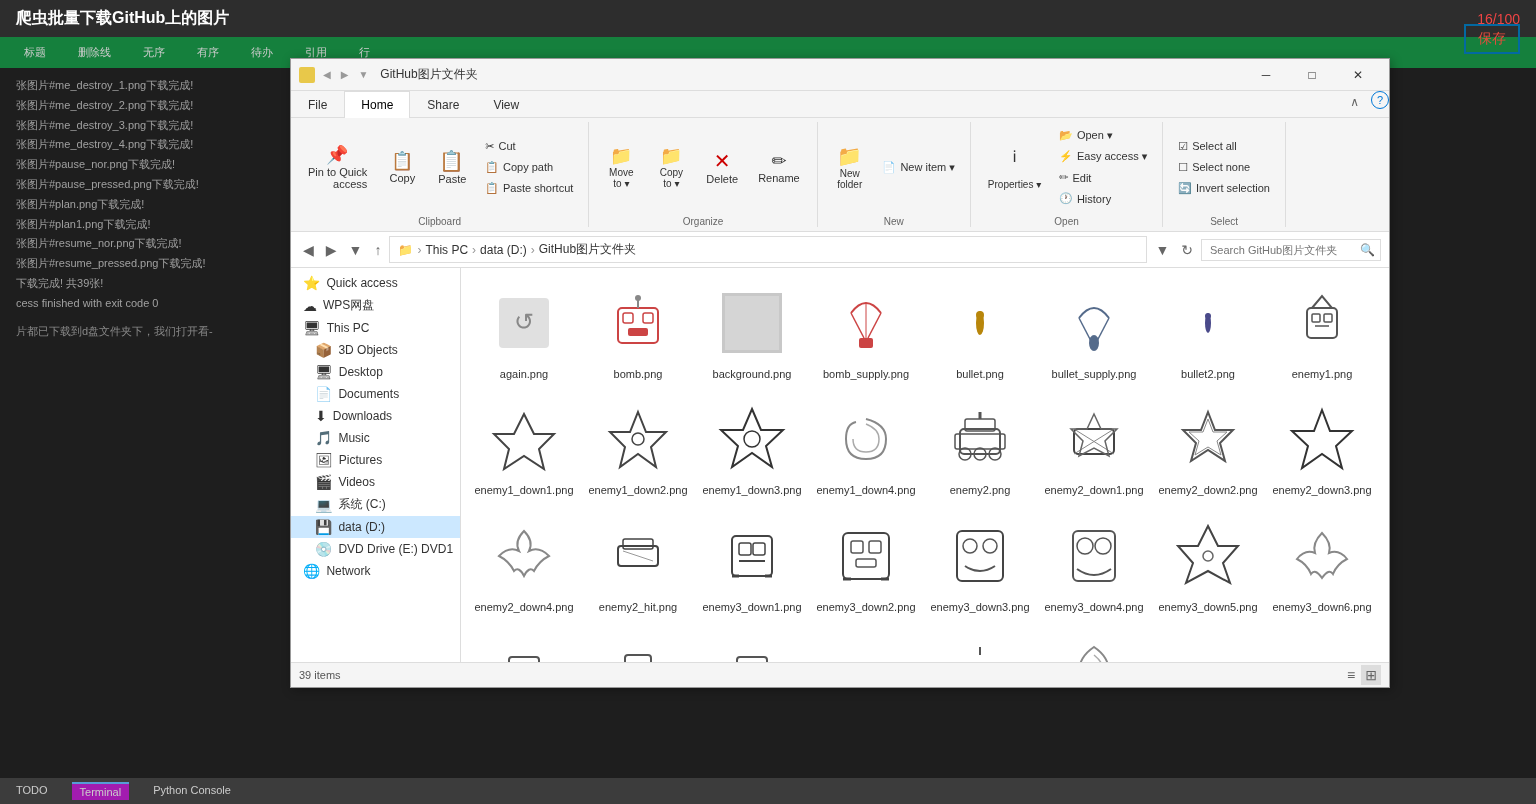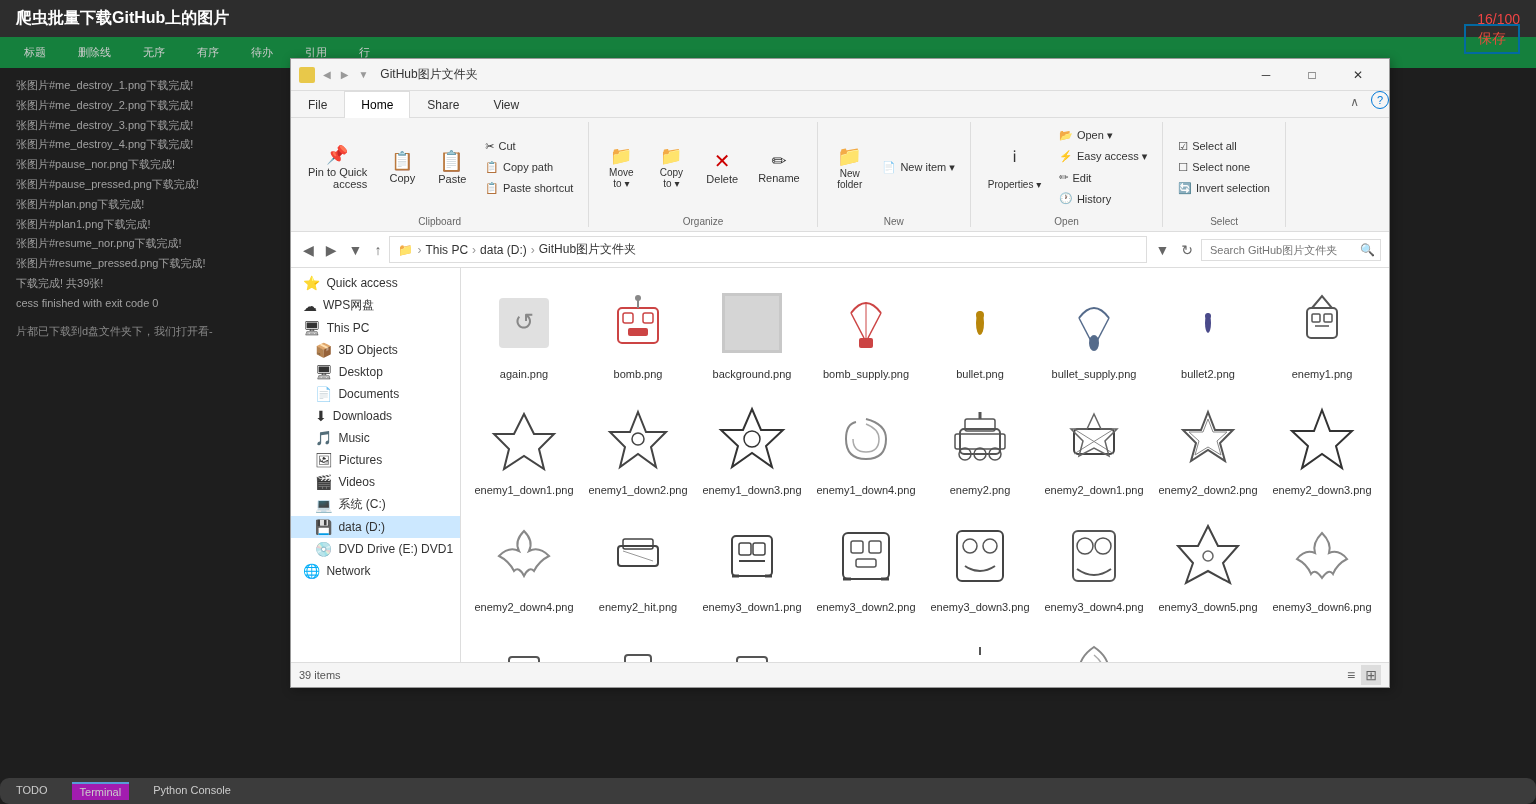--- a/index.html
+++ b/index.html
@@ -20,21 +20,21 @@
       border: 2px solid #0369a1; color: #e74c3c; background: transparent;
       padding: 4px 12px; font-size: 14px; cursor: pointer;
     }
     .bg-toolbar {
       background: #15803d; padding: 4px 16px; display: flex; gap: 16px; align-items: center;
     }
     .bg-tool-btn { color: #ccc; font-size: 11px; text-align: center; cursor: pointer; padding: 4px 8px; }
     .bg-content { padding: 8px 16px; color: #a0a0a0; font-size: 11px; line-height: 1.8; }
     .bg-todo-bar {
       position: absolute; bottom: 0; left: 0; right: 0; background: #3c3c3c;
-      padding: 4px 8px; display: flex; gap: 16px; color: #ccc; font-size: 11px; border-radius: 9px;
+      padding: 4px 8px; display: flex; gap: 16px; color: #ccc; font-size: 11px;
     }
     .bg-todo-item { cursor: pointer; padding: 2px 8px; }
     .bg-todo-item.active { background: #a21caf; border-top: 2px solid #569cd6; }
 
     
     .explorer-window {
       position: absolute; top: 58px; left: 290px;
       width: 1100px; height: 630px;
       background: #fff; border: 1px solid #999;
       box-shadow: 2px 2px 10px rgba(0,0,0,0.3);

